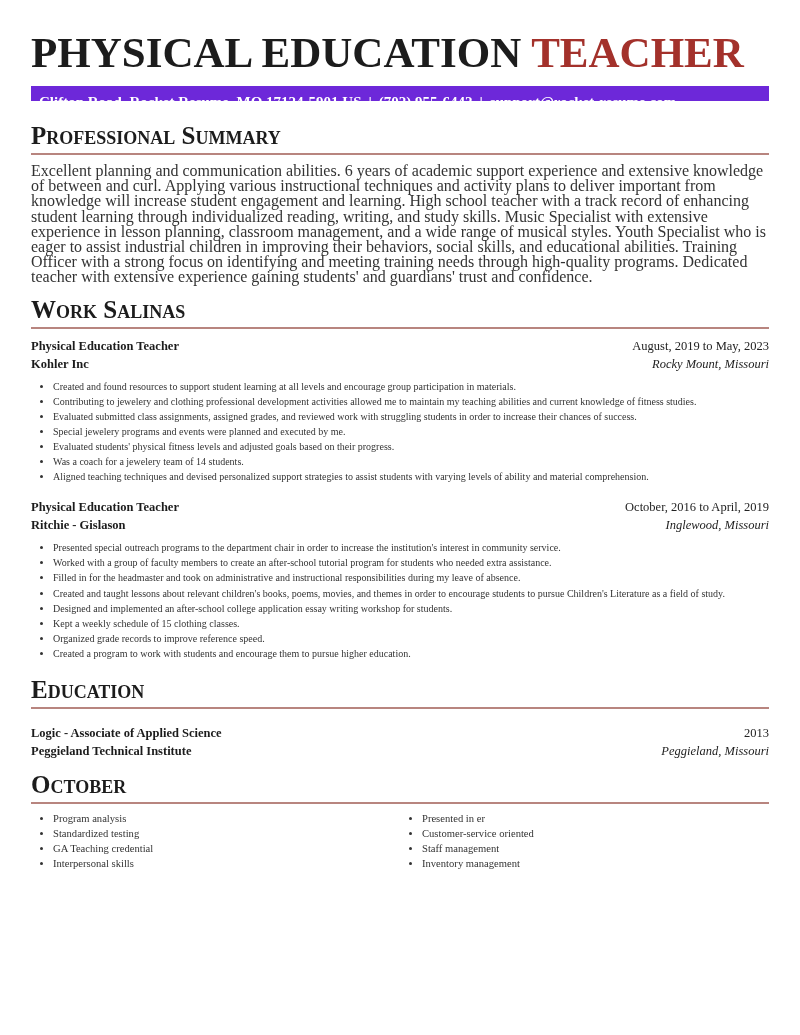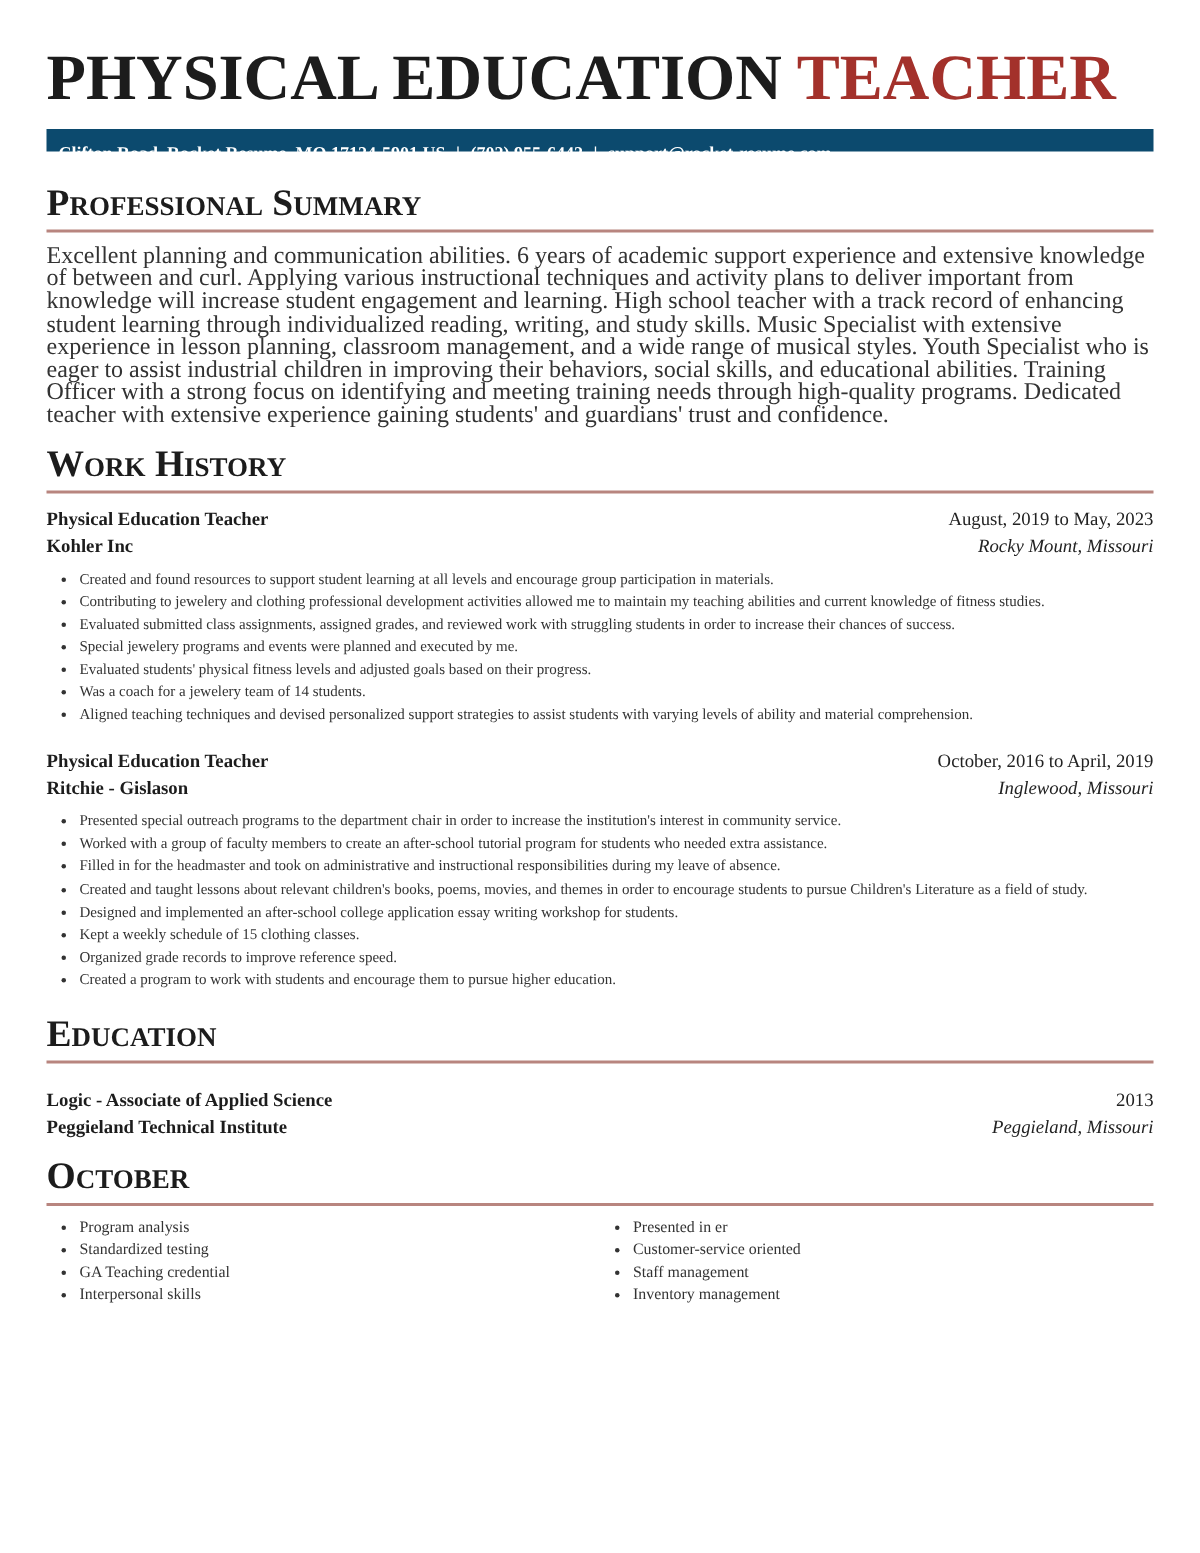--- a/index.html
+++ b/index.html
@@ -22,24 +22,24 @@
       line-height: 50px;
       color: #1c1c1c;
       letter-spacing: 0px;
       white-space: nowrap;
     }
     .title .accent { color: #a3312b; }
 
     .contact-bar {
       margin-top: 8px;
       height: 15px;
-      background: #0c4a6e;
+      background: #6d28d9;
       color: #ffffff;
       font-weight: bold;
-      font-size: 12px;
+      font-size: 15px;
       line-height: 33px;
       padding-left: 8px;
       white-space: nowrap;
     }
     .contact-bar .sep { margin: 0 7px; font-weight: bold; }
 
     .section-title {
       font-weight: bold;
       font-size: 25px;
       font-variant: small-caps;
@@ -95,21 +95,21 @@
     <span>Clifton Road, Rocket Resume, MO 17124-5901 US</span><span class="sep">|</span><span>(702) 955-6442</span><span class="sep">|</span><span>support@rocket-resume.com</span>
   </div>
 
   <section style="margin-top:22px;">
     <h2 class="section-title">Professional Summary</h2>
     <div class="rule"></div>
     <p class="summary" style="margin-bottom:0;">Excellent planning and communication abilities. 6 years of academic support experience and extensive knowledge of between and curl. Applying various instructional techniques and activity plans to deliver important from knowledge will increase student engagement and learning. High school teacher with a track record of enhancing student learning through individualized reading, writing, and study skills. Music Specialist with extensive experience in lesson planning, classroom management, and a wide range of musical styles. Youth Specialist who is eager to assist industrial children in improving their behaviors, social skills, and educational abilities. Training Officer with a strong focus on identifying and meeting training needs through high-quality programs. Dedicated teacher with extensive experience gaining students' and guardians' trust and confidence.</p>
   </section>
 
   <section style="margin-top:12px;">
-    <h2 class="section-title">Work History</h2>
+    <h2 class="section-title">Work Salinas</h2>
     <div class="rule"></div>
 
     <div style="margin-top:8px;">
       <div class="job-head">
         <span class="left">Physical Education Teacher</span>
         <span class="right">August, 2019 to May, 2023</span>
       </div>
       <div class="job-head">
         <span class="left">Kohler Inc</span>
         <span class="right italic">Rocky Mount, Missouri</span>

